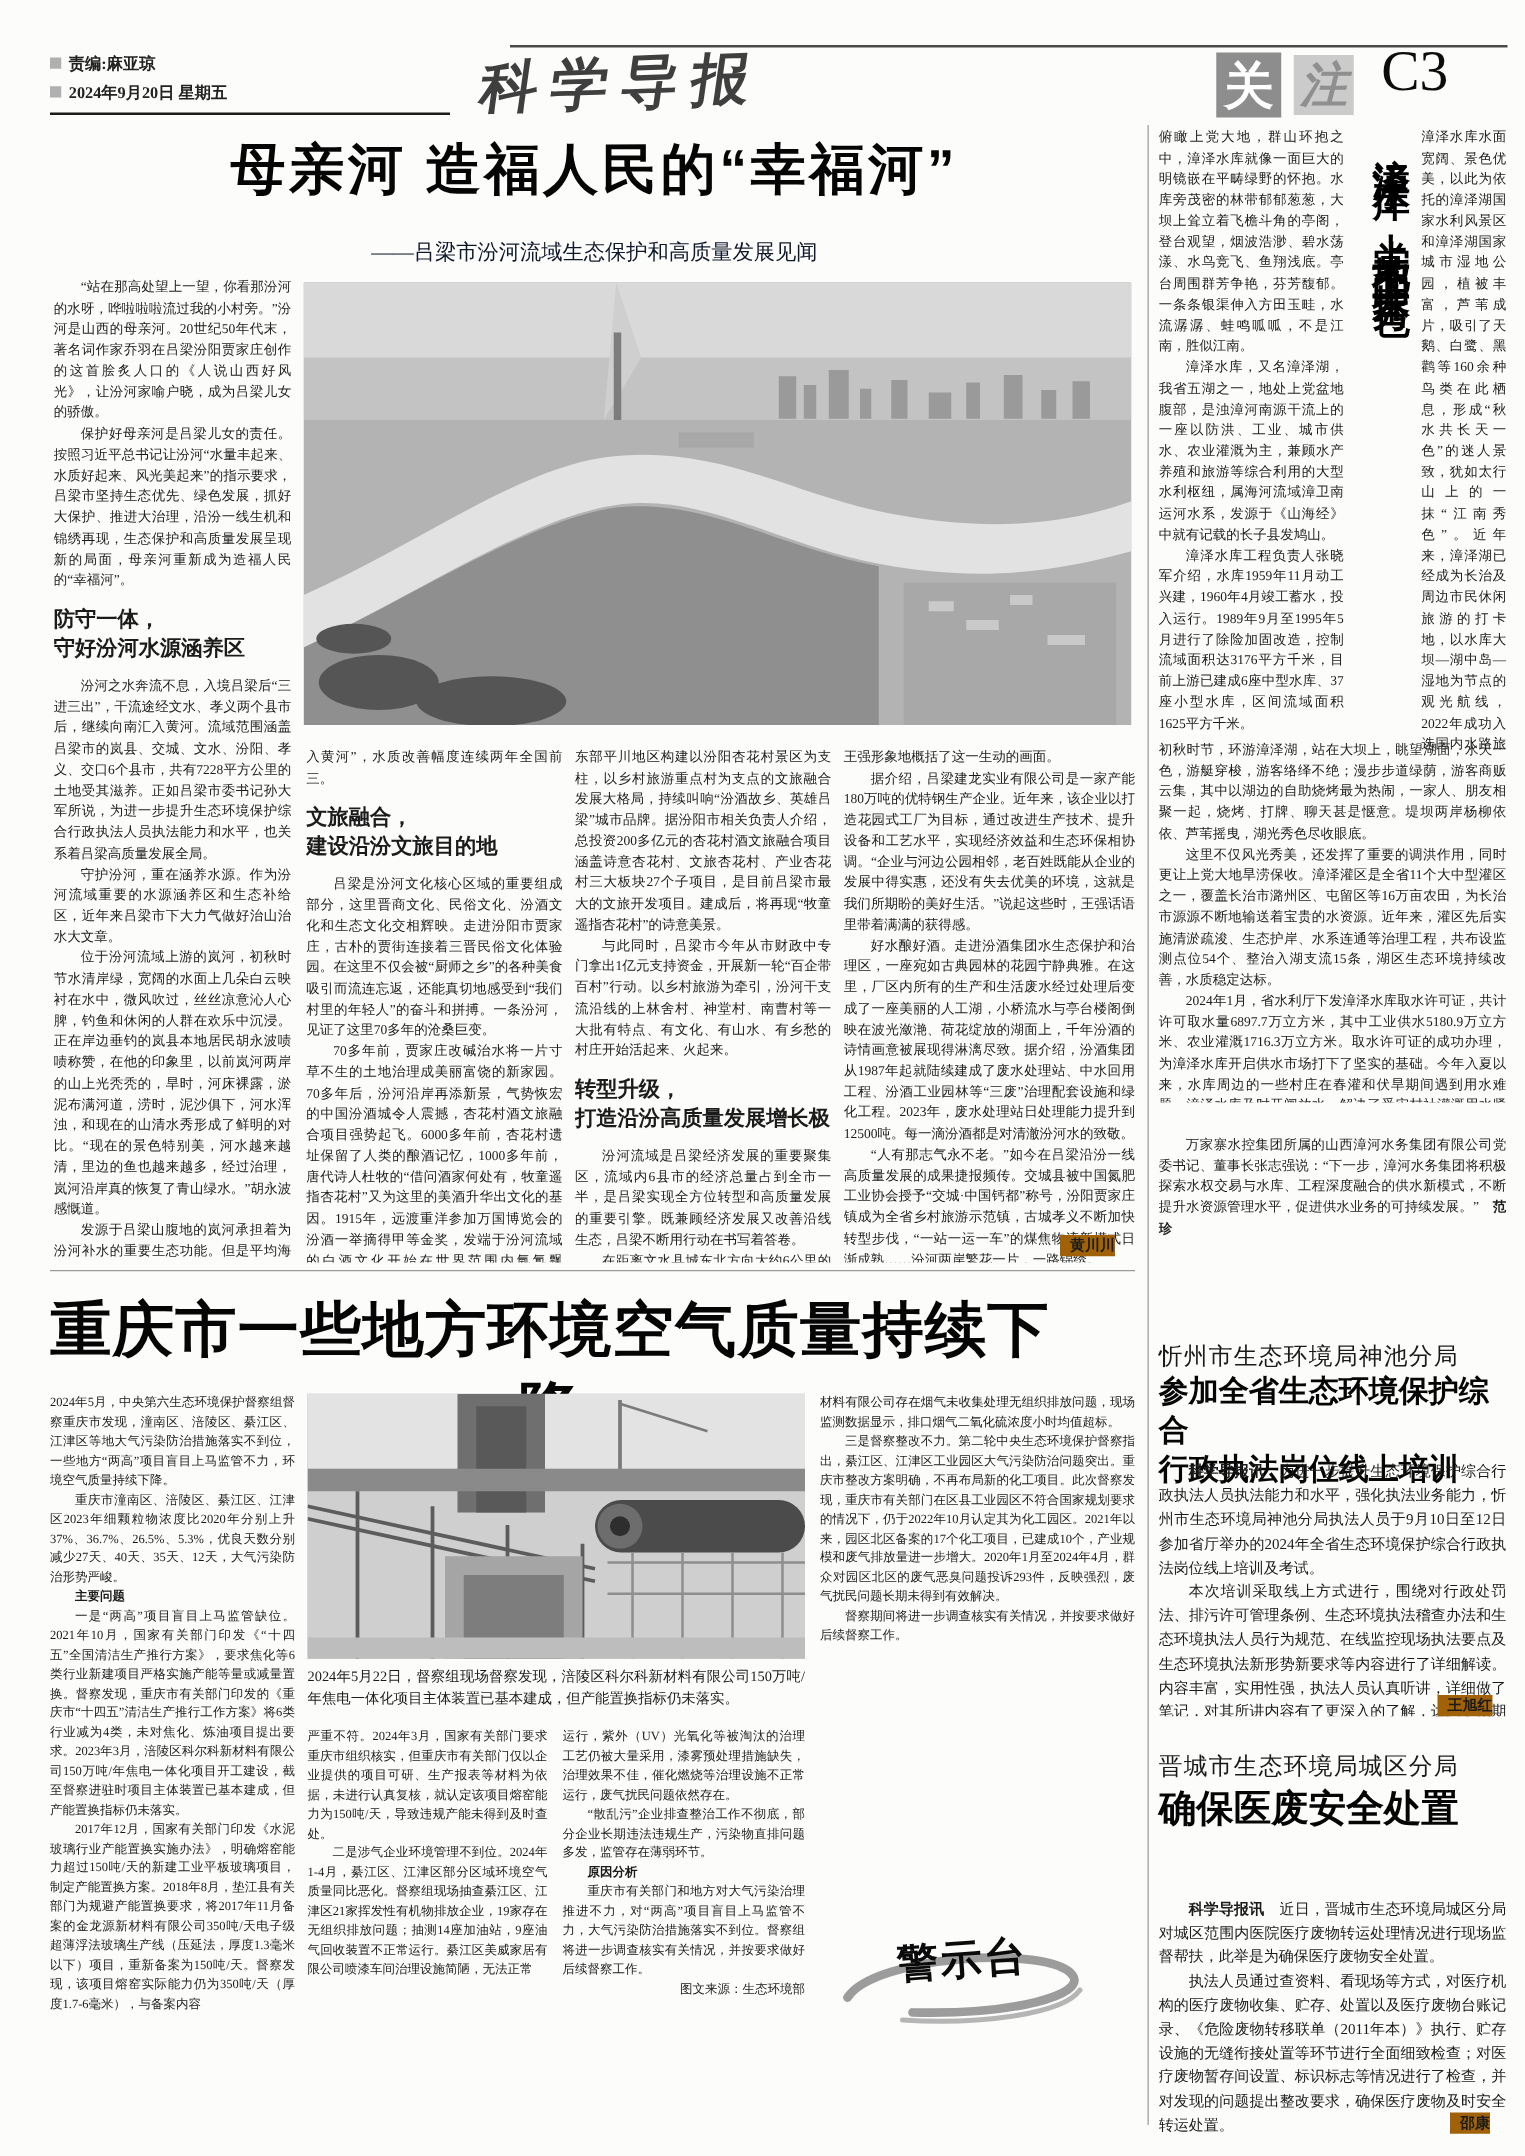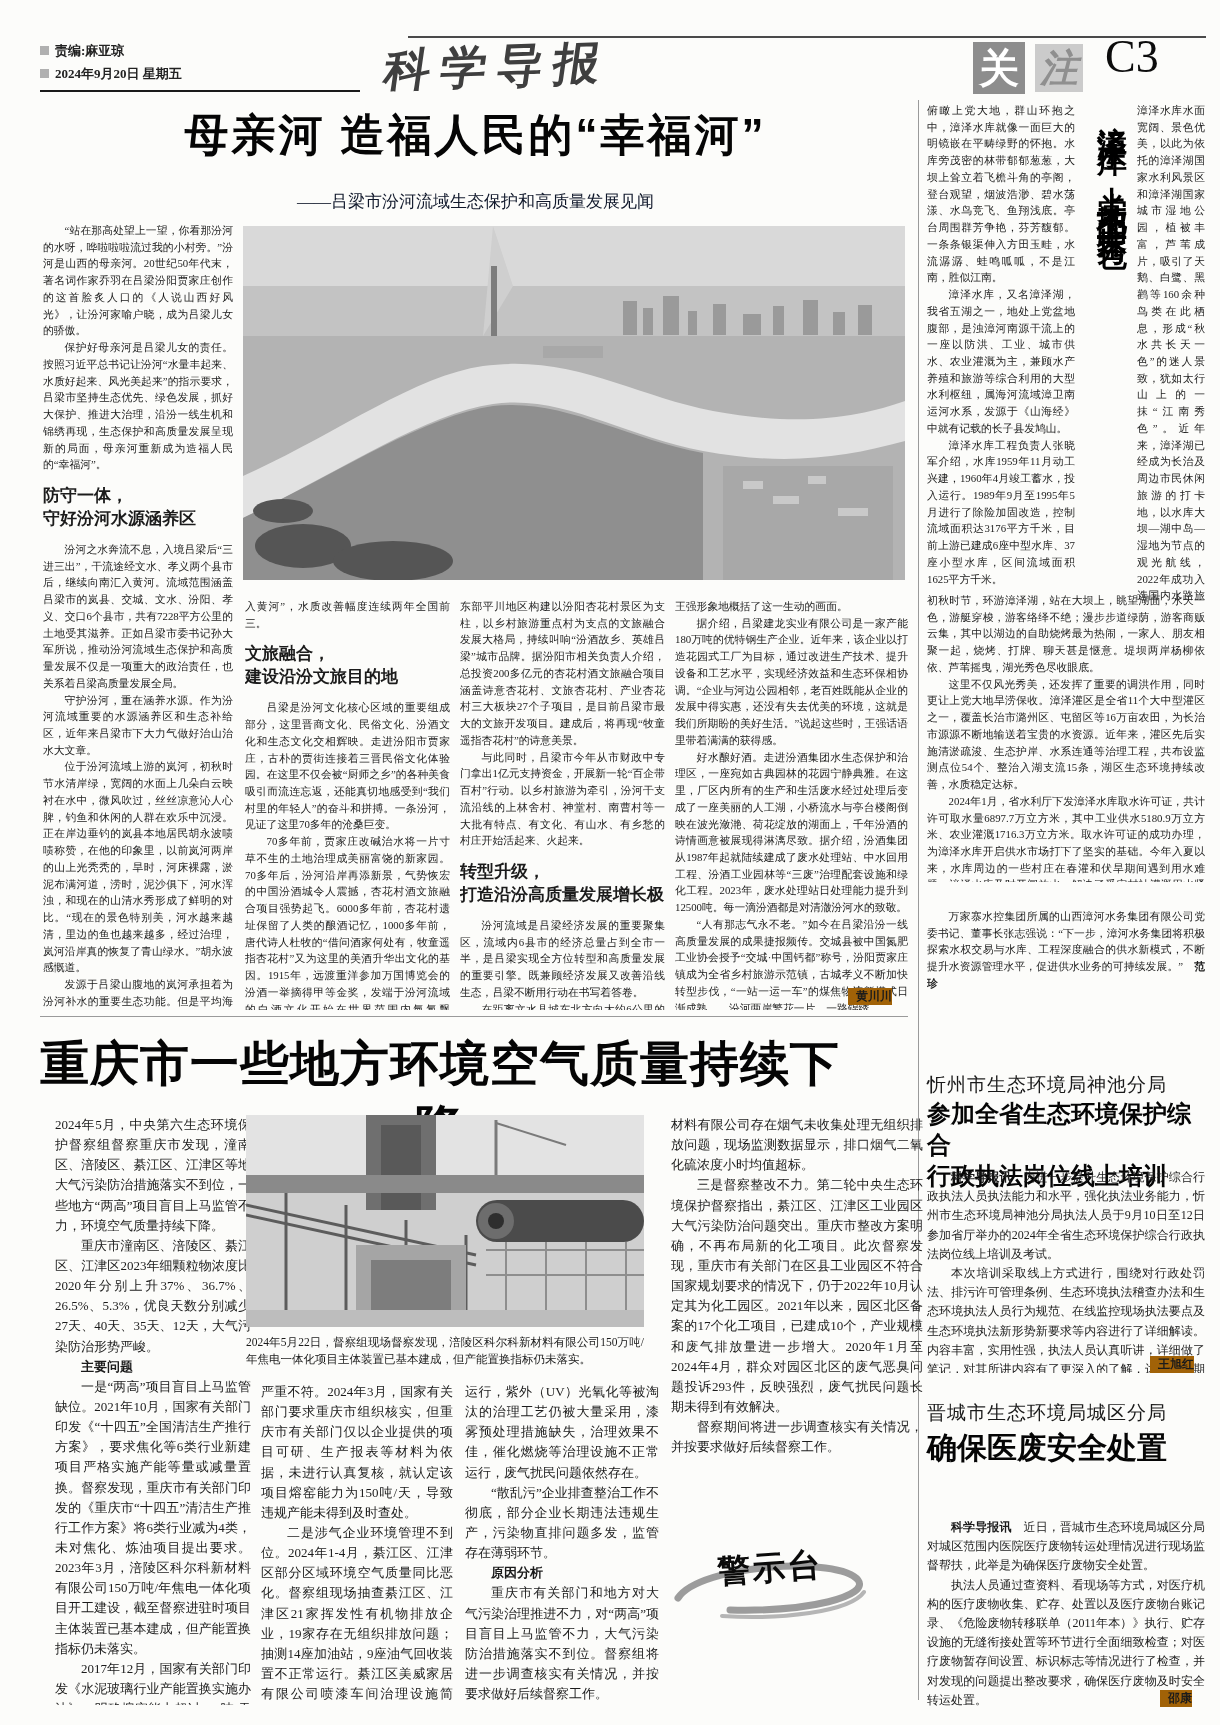--- a/index.html
+++ b/index.html
@@ -17,21 +17,21 @@
   .seca{width:52px;height:52px;background:#8d8d8d;color:#fff;font-size:40px;}
   .secb{width:48px;height:48px;background:#cbcbcb;color:#8f8f8f;font-size:38px;font-style:italic;}
   .pageno{font-size:46px;font-weight:normal;color:#0c0c0c;font-family:"Liberation Serif",serif;}
   .rule-h{background:#4a4a4a;height:2px;}
   .rule-thin{background:#9a9a9a;}
   
   .h-main{font-family:"Liberation Sans",sans-serif;font-weight:bold;font-size:44px;
           letter-spacing:3px;text-align:center;color:#050505;}
   .sub-main{font-size:17px;text-align:center;color:#0f172a;}
   .body10{font-size:10.8px;line-height:1.55;overflow:hidden;text-align:justify;}
-  .body11{font-size:13px;line-height:1.55;overflow:hidden;text-align:justify;margin-left:15px;}
+  .body11{font-size:10px;line-height:1.55;overflow:hidden;text-align:justify;}
   .body12{font-size:12px;line-height:1.6;overflow:hidden;text-align:justify;}
   .para{margin:0;text-indent:2em;text-align:justify;}
   .noind{text-indent:0;}
   .strong{font-weight:bold;}
   .src{text-align:right;font-weight:normal;text-indent:0;}
   .colhead{font-family:"Liberation Sans",sans-serif;font-weight:bold;white-space:pre-line;
            font-size:17px;line-height:1.35;margin:12px 0 10px 0;text-indent:0;}
   .byline{position:absolute;font-weight:bold;background:#a16207;padding-left:8px;font-size:12px;}
   
   .photo{overflow:hidden;background:#b5b5b5;}
@@ -110,21 +110,21 @@
       <path d="M250,0 L270,60 L240,110 Z" fill="#cfcfcf"></path>
       <rect x="248" y="40" width="6" height="70" fill="#7d7d7d"></rect>
     </svg>
   </div>
 
   <div class="abs body10" style="left:43px;top:222px;width:190px;height:788px;">
       <p class="para">“站在那高处望上一望，你看那汾河的水呀，哗啦啦啦流过我的小村旁。”汾河是山西的母亲河。20世纪50年代末，著名词作家乔羽在吕梁汾阳贾家庄创作的这首脍炙人口的《人说山西好风光》，让汾河家喻户晓，成为吕梁儿女的骄傲。</p>
       <p class="para">保护好母亲河是吕梁儿女的责任。按照习近平总书记让汾河“水量丰起来、水质好起来、风光美起来”的指示要求，吕梁市坚持生态优先、绿色发展，抓好大保护、推进大治理，沿汾一线生机和锦绣再现，生态保护和高质量发展呈现新的局面，母亲河重新成为造福人民的“幸福河”。</p>
       <div class="colhead">防守一体，
 守好汾河水源涵养区</div>
-      <p class="para">汾河之水奔流不息，入境吕梁后“三进三出”，干流途经文水、孝义两个县市后，继续向南汇入黄河。流域范围涵盖吕梁市的岚县、交城、文水、汾阳、孝义、交口6个县市，共有7228平方公里的土地受其滋养。正如吕梁市委书记孙大军所说，推动汾河流域生态保护和高质量发展不仅是一项重大的政治责任，也关系着吕梁高质量发展全局。</p>
+      <p class="para">汾河之水奔流不息，入境吕梁后“三进三出”，干流途经文水、孝义两个县市后，继续向南汇入黄河。流域范围涵盖吕梁市的岚县、交城、文水、汾阳、孝义、交口6个县市，共有7228平方公里的土地受其滋养。正如吕梁市委书记孙大军所说，为进一步提升生态环境保护综合行政执法人员执法能力和水平，也关系着吕梁高质量发展全局。</p>
       <p class="para">守护汾河，重在涵养水源。作为汾河流域重要的水源涵养区和生态补给区，近年来吕梁市下大力气做好治山治水大文章。</p>
       <p class="para">位于汾河流域上游的岚河，初秋时节水清岸绿，宽阔的水面上几朵白云映衬在水中，微风吹过，丝丝凉意沁人心脾，钓鱼和休闲的人群在欢乐中沉浸。正在岸边垂钓的岚县本地居民胡永波啧啧称赞，在他的印象里，以前岚河两岸的山上光秃秃的，旱时，河床裸露，淤泥布满河道，涝时，泥沙俱下，河水浑浊，和现在的山清水秀形成了鲜明的对比。“现在的景色特别美，河水越来越清，里边的鱼也越来越多，经过治理，岚河沿岸真的恢复了青山绿水。”胡永波感慨道。</p>
       <p class="para">发源于吕梁山腹地的岚河承担着为汾河补水的重要生态功能。但是平均海拔1415米、年平均气温只有6.9℃的岚县生态非常脆弱，河流想要恢复稳定的水源，必须恢复植被、涵养水源、保持水土。为此，吕梁市启动了吕梁山生态文明示范走廊建设工程，岚县通过持续开展生态扶贫合作造林工作使得荒山重新披绿，岚河等河流重现碧波清流，实现一泓清水补汾河。</p>
     </div>
   <div class="abs body10" style="left:245px;top:598px;width:205px;height:412px;">
       <p class="para noind">入黄河”，水质改善幅度连续两年全国前三。</p>
       <div class="colhead">文旅融合，
 建设沿汾文旅目的地</div>
       <p class="para">吕梁是汾河文化核心区域的重要组成部分，这里晋商文化、民俗文化、汾酒文化和生态文化交相辉映。走进汾阳市贾家庄，古朴的贾街连接着三晋民俗文化体验园。在这里不仅会被“厨师之乡”的各种美食吸引而流连忘返，还能真切地感受到“我们村里的年轻人”的奋斗和拼搏。一条汾河，见证了这里70多年的沧桑巨变。</p>
       <p class="para">70多年前，贾家庄改碱治水将一片寸草不生的土地治理成美丽富饶的新家园。70多年后，汾河沿岸再添新景，气势恢宏的中国汾酒城令人震撼，杏花村酒文旅融合项目强势起飞。6000多年前，杏花村遗址保留了人类的酿酒记忆，1000多年前，唐代诗人杜牧的“借问酒家何处有，牧童遥指杏花村”又为这里的美酒升华出文化的基因。1915年，远渡重洋参加万国博览会的汾酒一举摘得甲等金奖，发端于汾河流域的白酒文化开始在世界范围内氤氲飘香。“对于我们普通人而言，知道汾河是因为汾酒，没想到来了汾河岸边，听了这些厚重的故事才真正品味出汾酒蕴含的文化内涵。”正在杏花村汾酒老作坊里参观的东北游客李进丰对这趟文化之旅充满敬意。</p>

